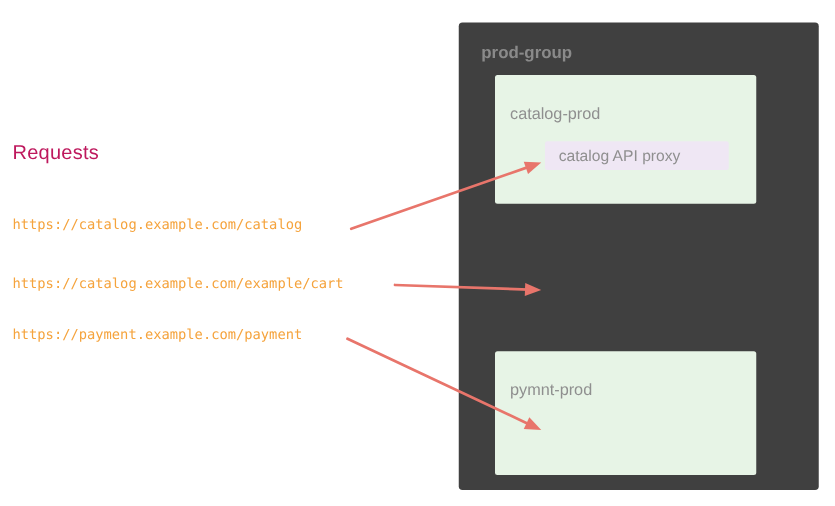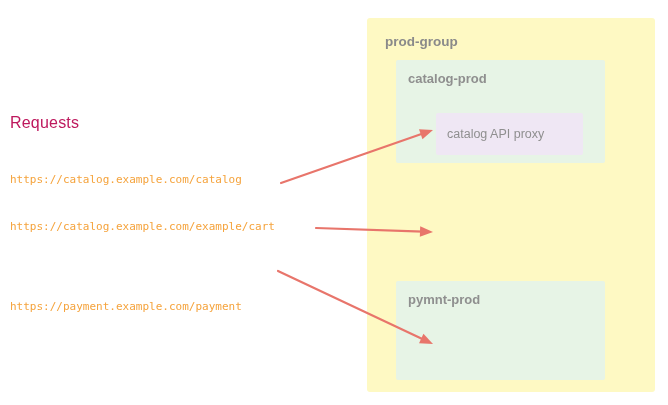--- a/index.html
+++ b/index.html
@@ -30,30 +30,30 @@
     position: absolute;
     left: 10px;
     font-family: "DejaVu Sans Mono", "Liberation Mono", monospace;
     font-size: 11px;
     color: #f5a33c;
     white-space: nowrap;
     letter-spacing: 0px;
   }
   #request-url-0 { top: 173px; }
   #request-url-1 { top: 220px; }
-  #request-url-2 { top: 261px; margin-top: 39px; }
+  #request-url-2 { top: 261px; }
 
   
   #group-panel {
     position: absolute;
     left: 367px;
     top: 18px;
     width: 288px;
     height: 374px;
-    background: #fef9c3;
+    background: #404040;
     border-radius: 3px;
   }
   #group-title {
     position: absolute;
     left: 18px;
     top: 16px;
     font-size: 13.5px;
     font-weight: bold;
     color: #8a8a8a;
     white-space: nowrap;
@@ -66,32 +66,31 @@
     background: #e7f4e6;
     border-radius: 2px;
   }
   #env-box-0 { top: 42px;  height: 103px; }
   #env-box-1 { top: 154px; height: 98px; }
   #env-box-2 { top: 263px; height: 99px; text-align: center; }
 
   .env-label {
     position: absolute;
     left: 12px;
-    top: 11px;
+    top: 23px;
     font-size: 13px;
     color: #8f8f8f;
     white-space: nowrap;
-    font-weight: bold;
   }
 
   .proxy-box {
     position: absolute;
     left: 40px;
     width: 147px;
-    height: 42px;
+    height: 23px;
     background: #efe7f4;
     border-radius: 2px;
     display: flex;
     align-items: center;
   }
   #proxy-box-0 { top: 53px; }
   #proxy-box-1 { top: 44px; }
   #proxy-box-2 { top: 45px; }
 
   .proxy-label {

